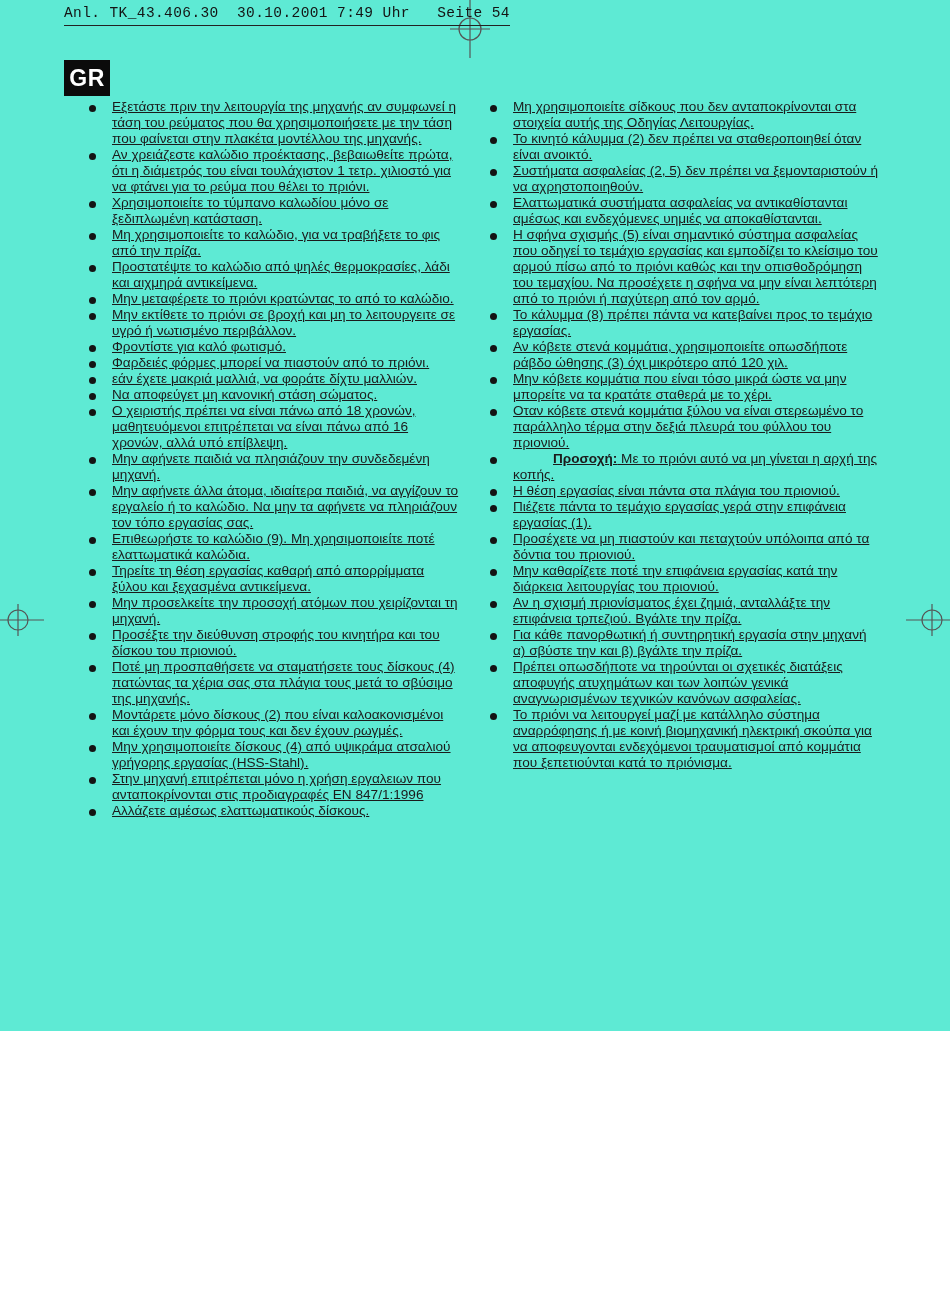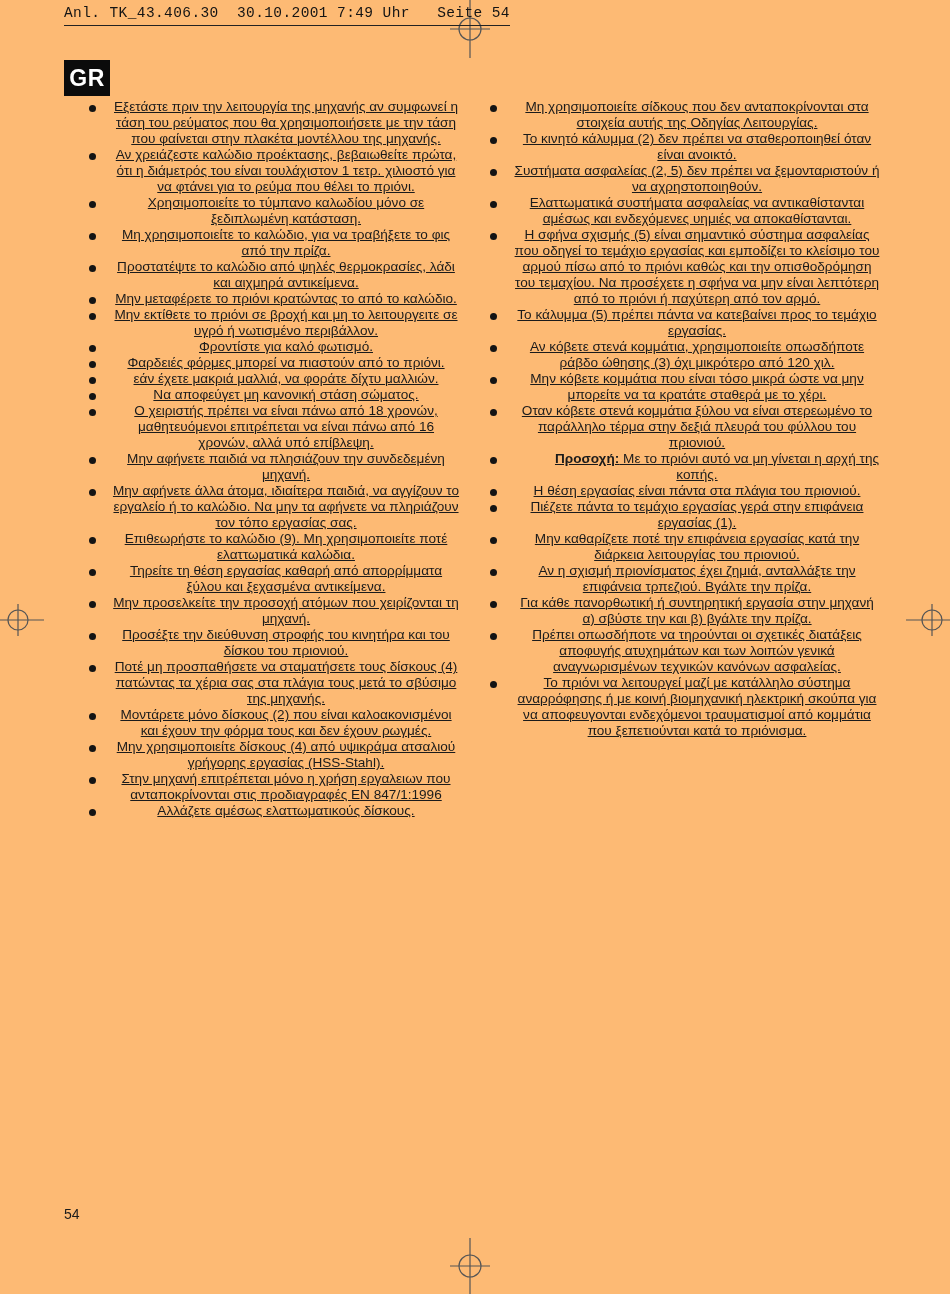--- a/index.html
+++ b/index.html
@@ -1,24 +1,23 @@
 <!DOCTYPE html>
 <html><head>
 <meta charset="utf-8">
 <style>
   html, body { margin:0; padding:0; background:#ffffff; }
   .page {
     position:relative;
     width:950px;
-    height:1294px;
-    background:#fdba74;
+    height:1031px;
+    background:#5eead4;
     color:#1b1b1b;
     font-family:"Liberation Sans", sans-serif;
     overflow:hidden;
-    text-align:center;
   }
   .print-header {
     position:absolute;
     left:64px;
     top:5px;
     font-family:"Liberation Mono","DejaVu Sans Mono",monospace;
     font-size:14.5px;
     letter-spacing:0.4px;
     white-space:pre;
     color:#141414;
@@ -223,21 +222,21 @@
       <li>
         <span class="dot"></span>
         <span class="txt">Ελαττωματικά συστήματα ασφαλείας να αντικαθίστανται αμέσως και ενδεχόμενες υημιές να αποκαθίστανται.</span>
       </li>
       <li>
         <span class="dot"></span>
         <span class="txt">Η σφήνα σχισμής (5) είναι σημαντικό σύστημα ασφαλείας που οδηγεί το τεμάχιο εργασίας και εμποδίζει το κλείσιμο του αρμού πίσω από το πριόνι καθώς και την οπισθοδρόμηση του τεμαχίου. Να προσέχετε η σφήνα να μην είναι λεπτότερη από το πριόνι ή παχύτερη από τον αρμό.</span>
       </li>
       <li>
         <span class="dot"></span>
-        <span class="txt">Το κάλυμμα (5) πρέπει πάντα να κατεβαίνει προς το τεμάχιο εργασίας.</span>
+        <span class="txt">Το κάλυμμα (8) πρέπει πάντα να κατεβαίνει προς το τεμάχιο εργασίας.</span>
       </li>
       <li>
         <span class="dot"></span>
         <span class="txt">Αν κόβετε στενά κομμάτια, χρησιμοποιείτε οπωσδήποτε ράβδο ώθησης (3) όχι μικρότερο από 120 χιλ.</span>
       </li>
       <li>
         <span class="dot"></span>
         <span class="txt">Μην κόβετε κομμάτια που είναι τόσο μικρά ώστε να μην μπορείτε να τα κρατάτε σταθερά με το χέρι.</span>
       </li>
       <li>
@@ -251,20 +250,24 @@
       <li>
         <span class="dot"></span>
         <span class="txt">Η θέση εργασίας είναι πάντα στα πλάγια του πριονιού.</span>
       </li>
       <li>
         <span class="dot"></span>
         <span class="txt">Πιέζετε πάντα το τεμάχιο εργασίας γερά στην επιφάνεια εργασίας (1).</span>
       </li>
       <li>
         <span class="dot"></span>
+        <span class="txt">Προσέχετε να μη πιαστούν και πεταχτούν υπόλοιπα από τα δόντια του πριονιού.</span>
+      </li>
+      <li>
+        <span class="dot"></span>
         <span class="txt">Μην καθαρίζετε ποτέ την επιφάνεια εργασίας κατά την διάρκεια λειτουργίας του πριονιού.</span>
       </li>
       <li>
         <span class="dot"></span>
         <span class="txt">Αν η σχισμή πριονίσματος έχει ζημιά, ανταλλάξτε την επιφάνεια τρπεζιού. Βγάλτε την πρίζα.</span>
       </li>
       <li>
         <span class="dot"></span>
         <span class="txt">Για κάθε πανορθωτική ή συντηρητική εργασία στην μηχανή α) σβύστε την και β) βγάλτε την πρίζα.</span>
       </li>

